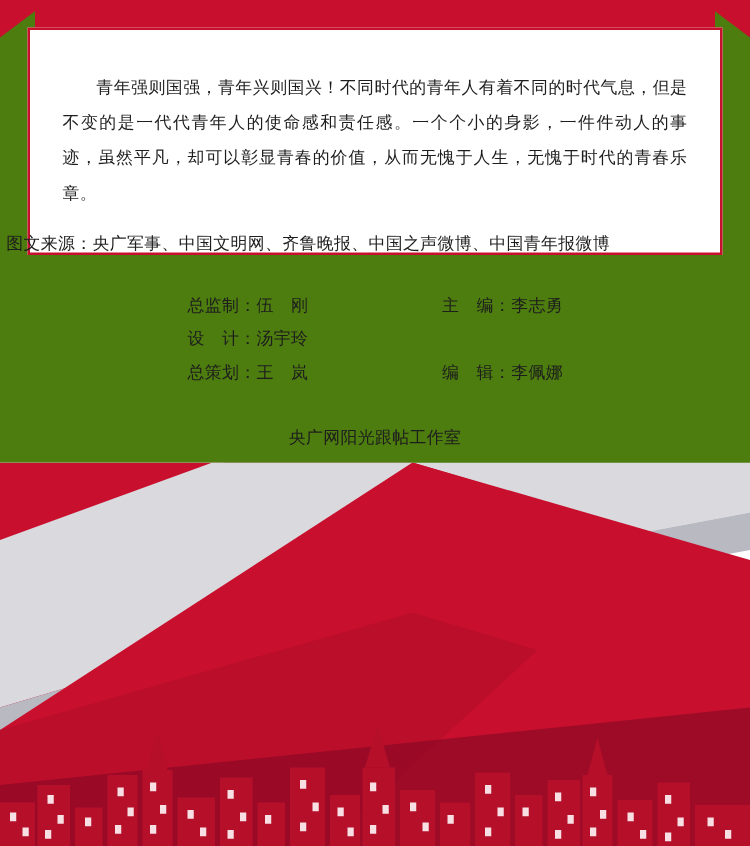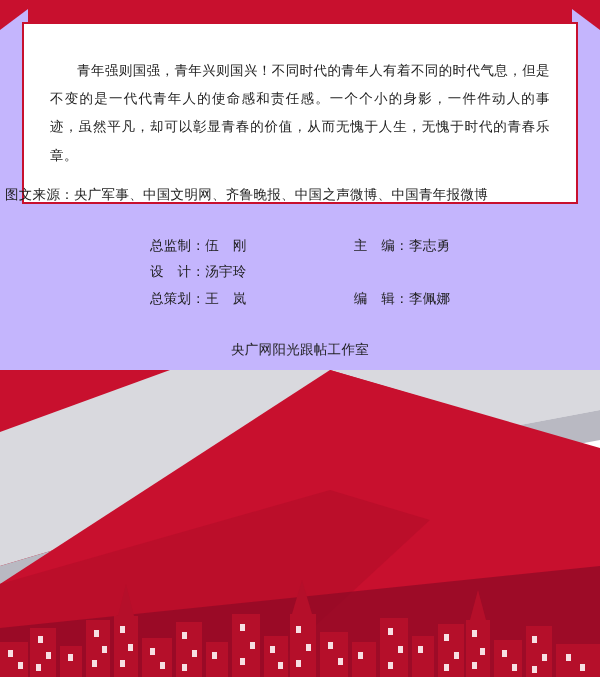--- a/index.html
+++ b/index.html
@@ -12,21 +12,21 @@
     background: #ffffff;
     font-family: "DejaVu Sans", "Liberation Sans", sans-serif;
     overflow: hidden;
     position: relative;
   }
   .page {
     position: relative;
     width: 600px;
     height: 677px;
     overflow: hidden;
-    background: #c4b5fd;
+    background: #4d7c0f;
   }
 
   
   .top-band {
     position: absolute;
     top: 0;
     left: 0;
     width: 600px;
     height: 30px;
     overflow: hidden;

